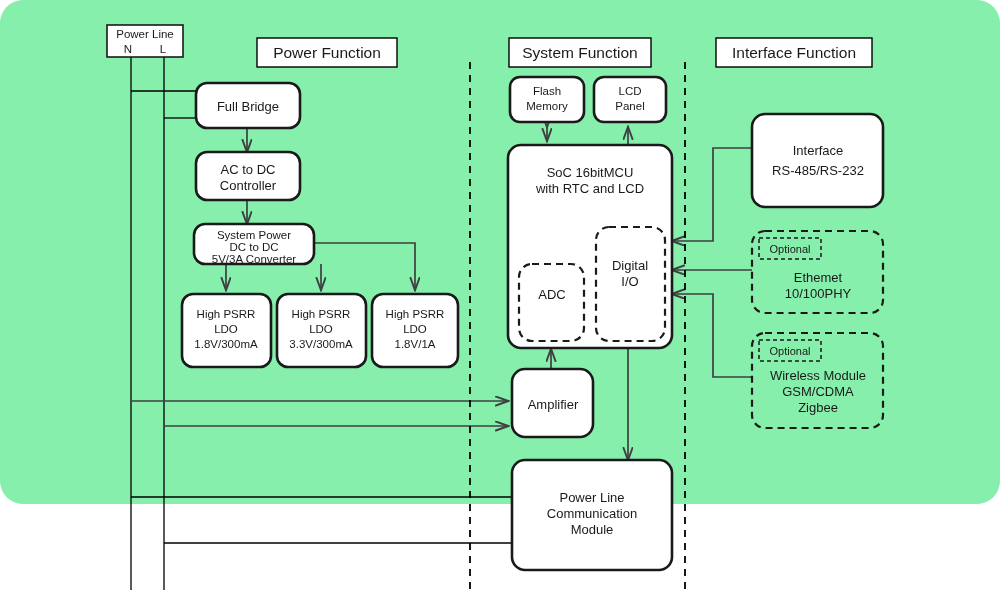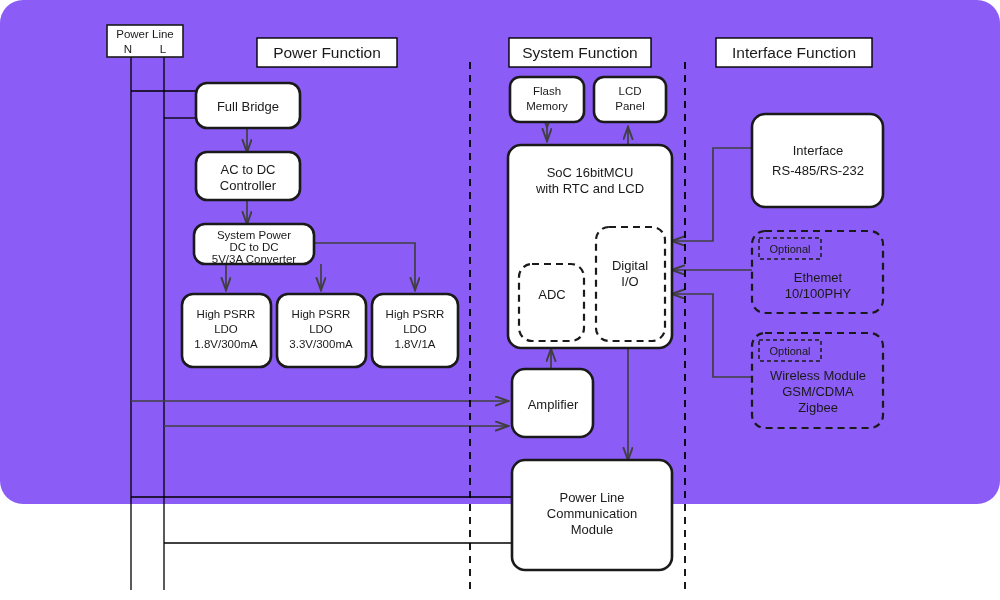--- a/index.html
+++ b/index.html
@@ -1,18 +1,18 @@
 <!DOCTYPE html>
 <html><head>
 <meta charset="utf-8">
 <style>
   html,body{margin:0;padding:0;background:#ffffff;}
   body{width:1000px;height:600px;overflow:hidden;
        font-family:"Liberation Sans","DejaVu Sans",sans-serif;}
-  #stage{position:relative;width:1000px;height:504px;background:#8b5cf6;border-radius:23px;}
+  #stage{position:relative;width:1000px;height:504px;background:#86efac;border-radius:23px;}
   svg{position:absolute;left:0;top:0;width:1000px;height:600px;}
 
   .blk{fill:#ffffff;stroke:#1a1a1a;stroke-width:2.6;}
   .blk-thin{fill:#ffffff;stroke:#1a1a1a;stroke-width:1.6;}
   .blk-dash{fill:none;stroke:#1a1a1a;stroke-width:2.2;stroke-dasharray:7 5;}
   .blk-dash-sm{fill:none;stroke:#1a1a1a;stroke-width:1.5;stroke-dasharray:4 3;}
   .hdr-box{fill:#ffffff;stroke:#000000;stroke-width:1.4;}
   .divider{stroke:#000000;stroke-width:1.8;stroke-dasharray:7 6;fill:none;}
   .wire{stroke:#000000;stroke-width:1.3;fill:none;}
   .wire-g{stroke:#3f3f3f;stroke-width:1.7;fill:none;}

